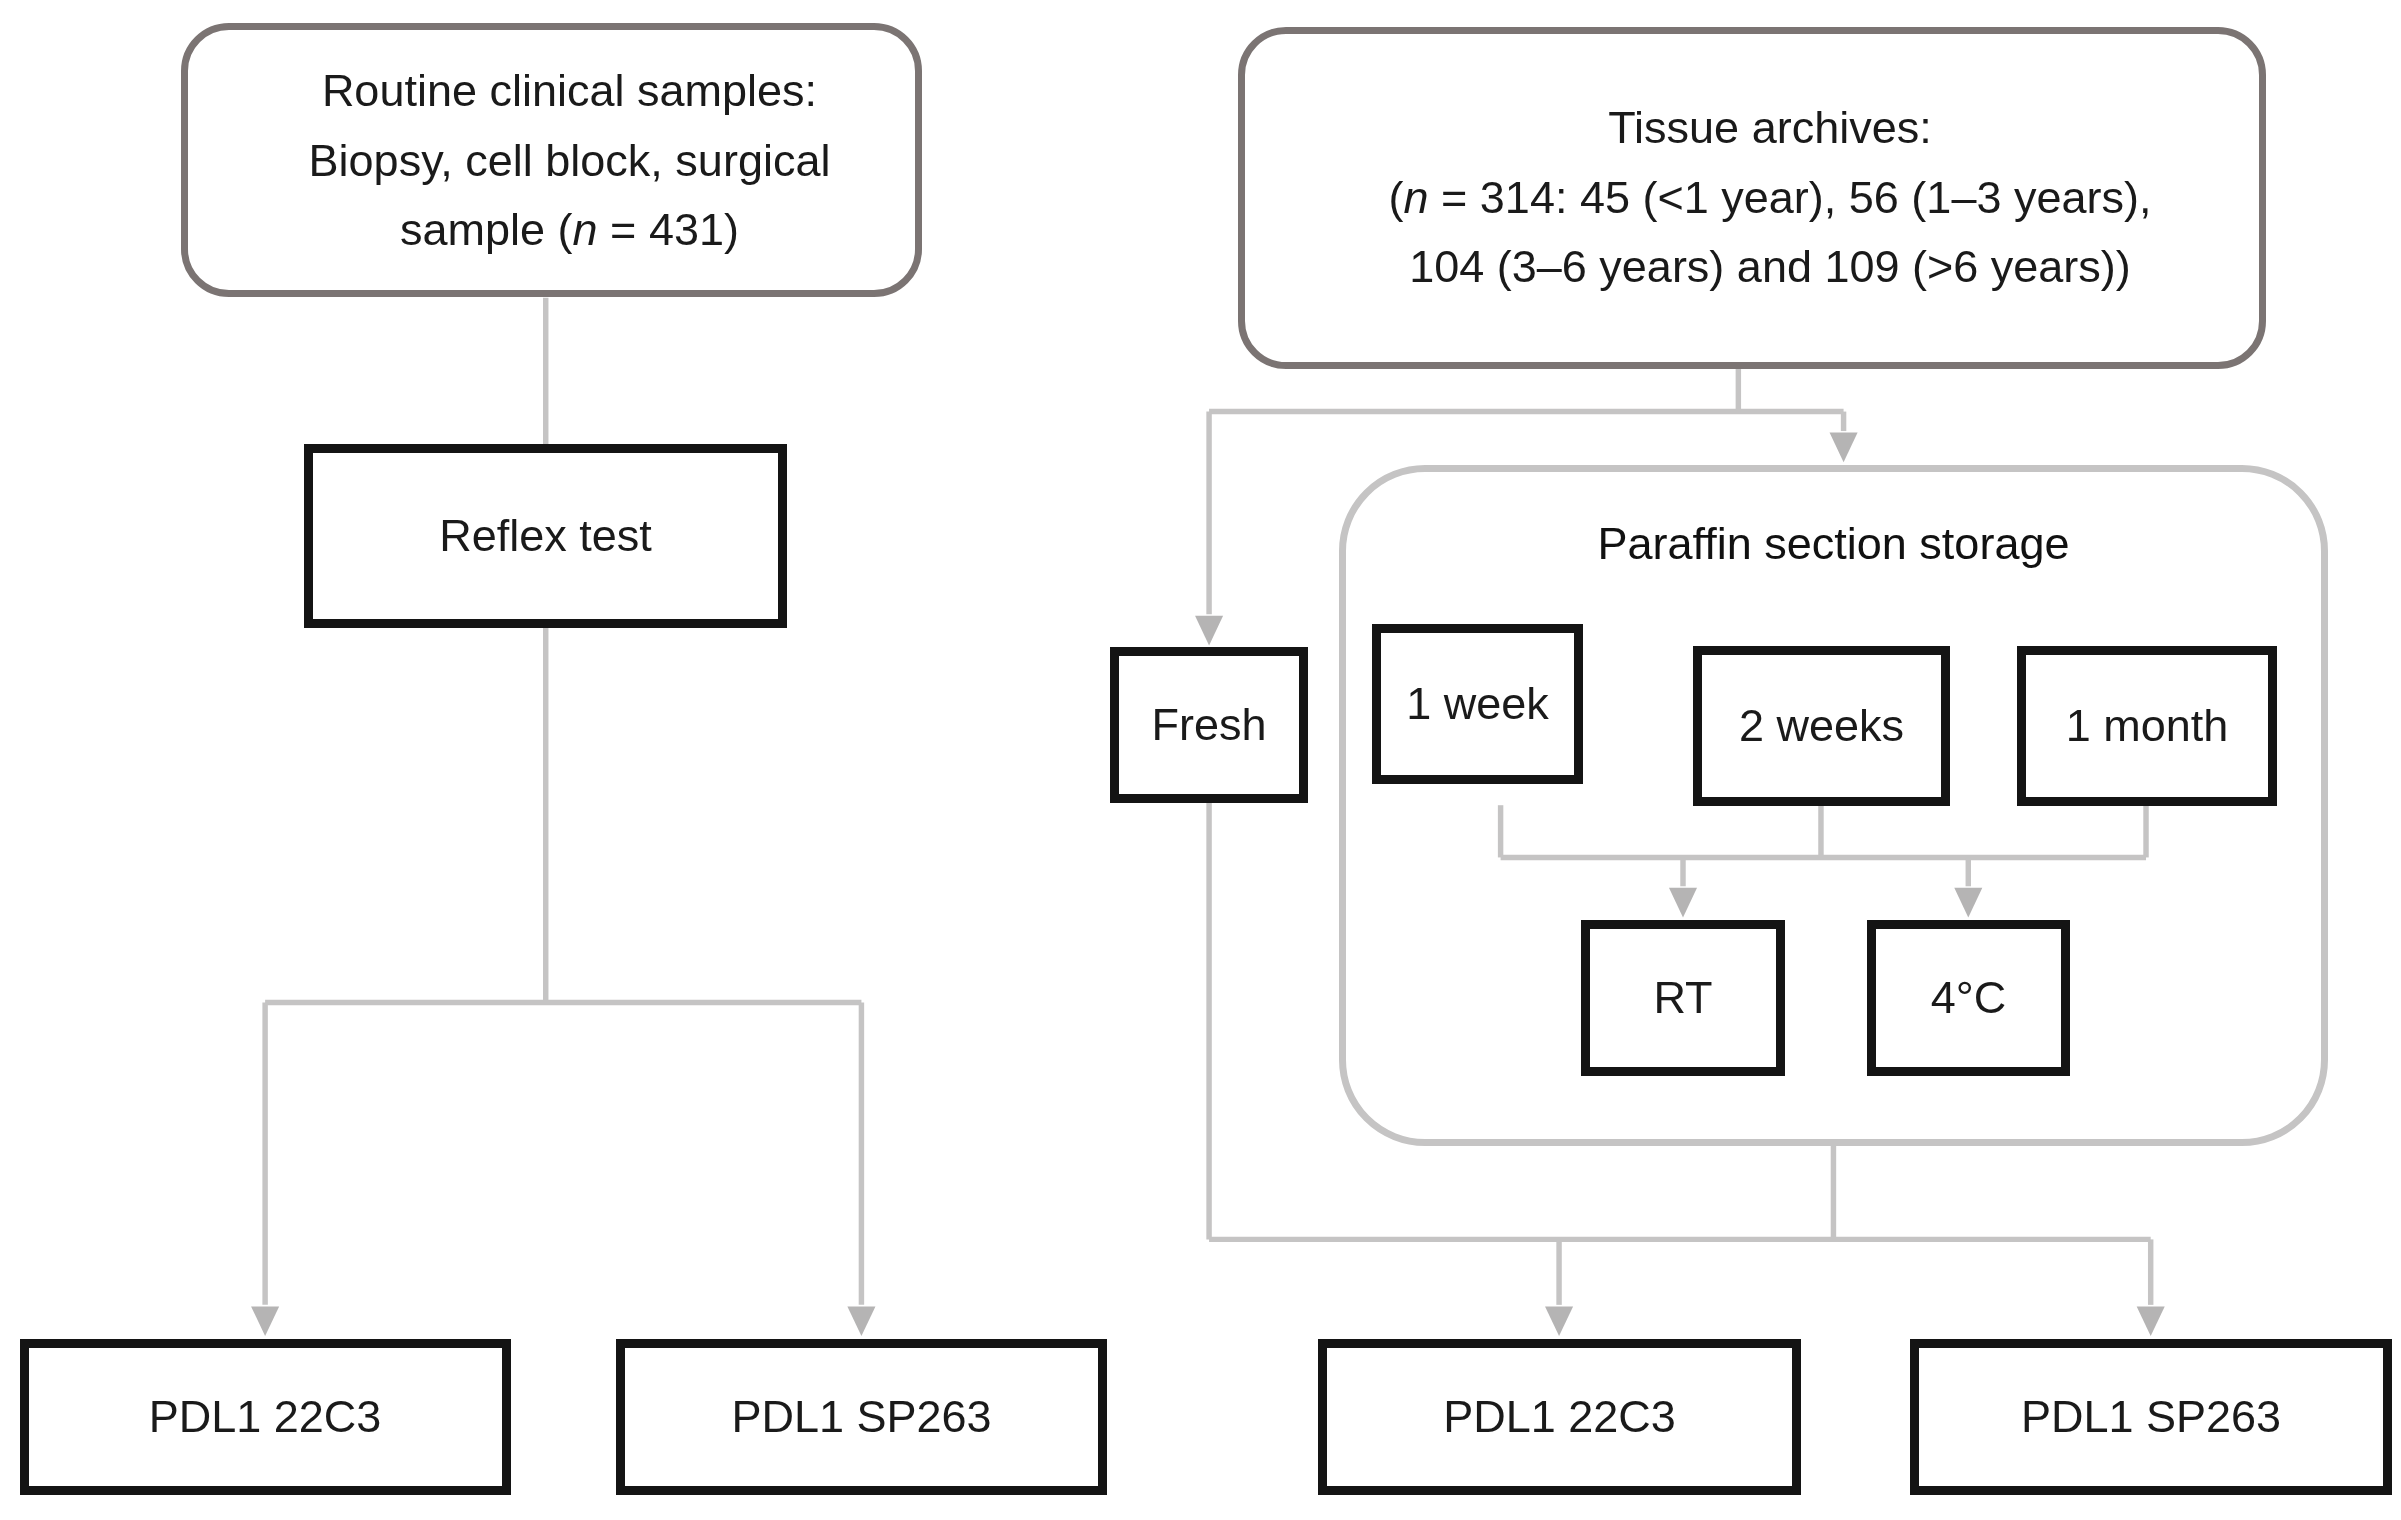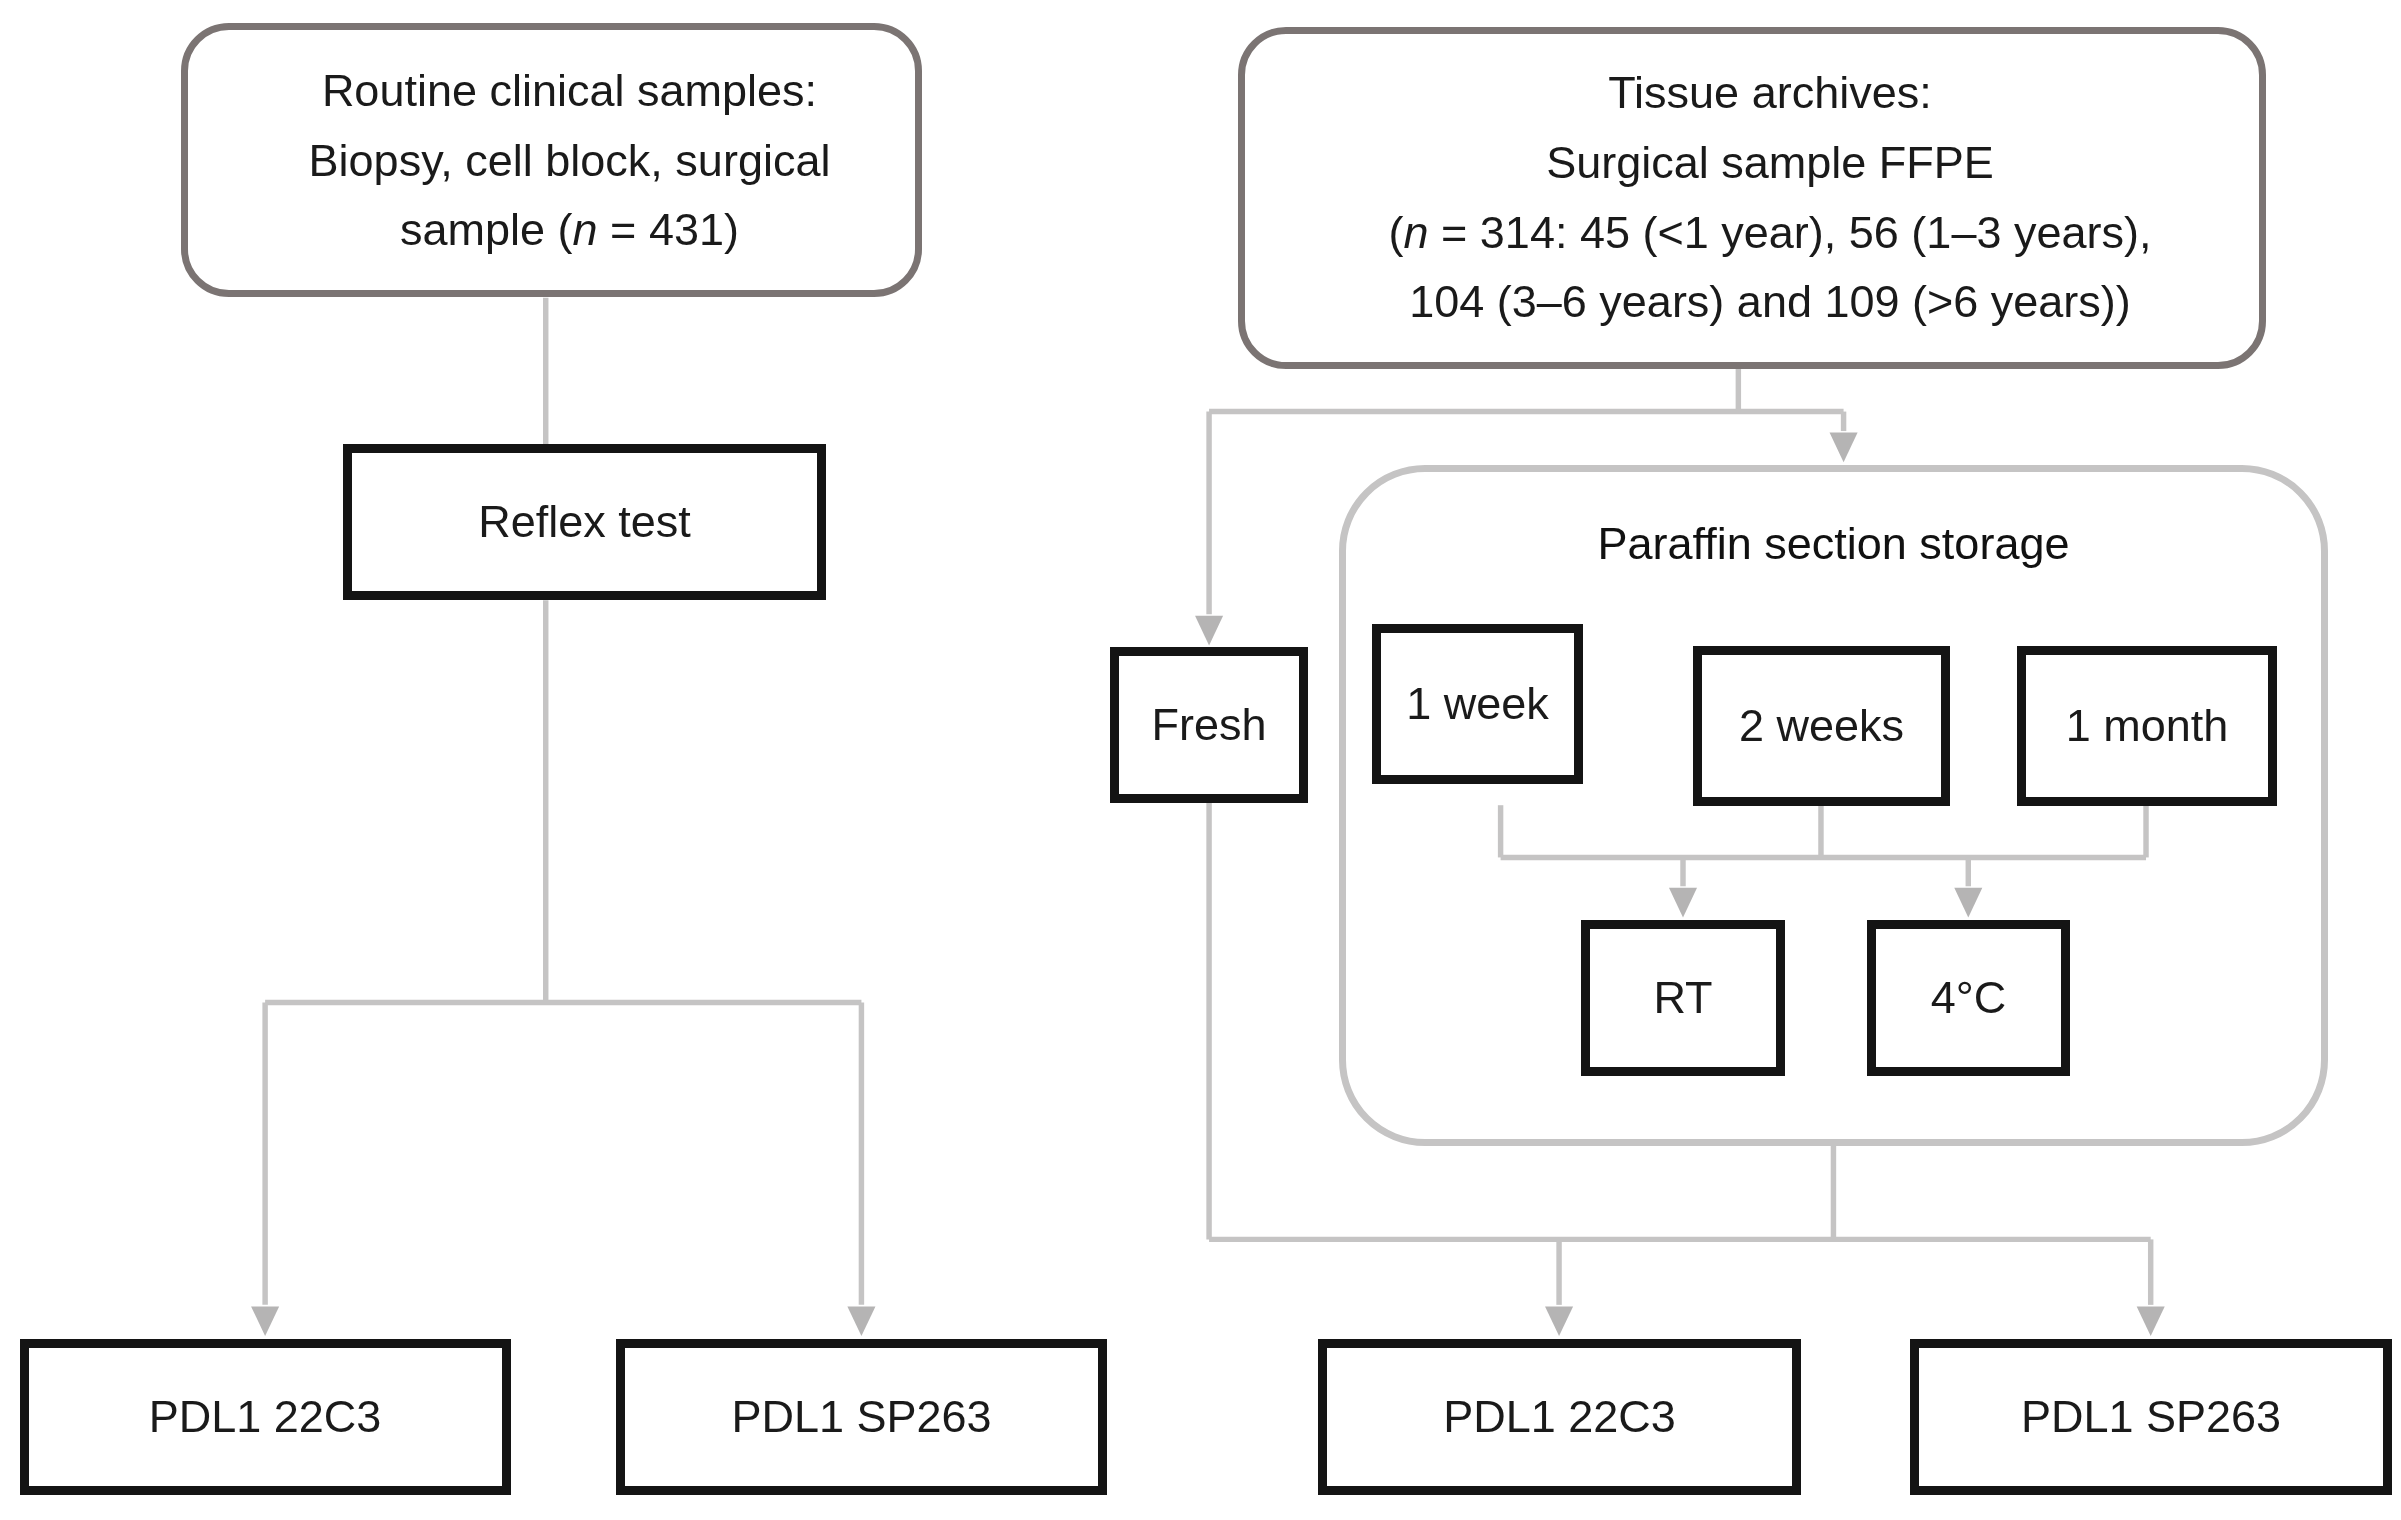--- a/index.html
+++ b/index.html
@@ -107,35 +107,34 @@
 
   <div class="container-rounded" style="left:1339px; top:465px; width:989px; height:681px;"></div>
   <div class="container-title" style="left:1339px; top:518px; width:989px;">Paraffin section storage</div>
 
   <div class="box box-rounded" style="left:181px; top:23.4px; width:741px; height:274px;">
     <div>Routine clinical samples:</div>
     <div>Biopsy, cell block, surgical</div>
     <div><span>sample (</span><span class="it">n</span><span> = 431)</span></div>
   </div>
 
-  <div class="box box-black" style="left:304px; top:444px; width:483px; height:156px;margin-left:39px;">
+  <div class="box box-black" style="left:304px; top:444px; width:483px; height:184px;">
     <div>Reflex test</div>
   </div>
 
   <div class="box box-black" style="left:19.5px; top:1339px; width:491px; height:156px;">
     <div>PDL1 22C3</div>
   </div>
 
   <div class="box box-black" style="left:616px; top:1339px; width:491px; height:156px;">
     <div>PDL1 SP263</div>
   </div>
 
   <div class="box box-rounded" style="left:1238px; top:26.5px; width:1028px; height:342px;">
     <div>Tissue archives:</div>
-    <div>Surgical sample FFPE</div>
     <div><span>(</span><span class="it">n</span><span> = 314: 45 (&lt;1 year), 56 (1–3 years),</span></div>
     <div>104 (3–6 years) and 109 (&gt;6 years))</div>
   </div>
 
   <div class="box box-black" style="left:1110px; top:647px; width:198px; height:156px;">
     <div>Fresh</div>
   </div>
 
   <div class="box box-black" style="left:1372px; top:624px; width:211px; height:160px;">
     <div>1 week</div>

